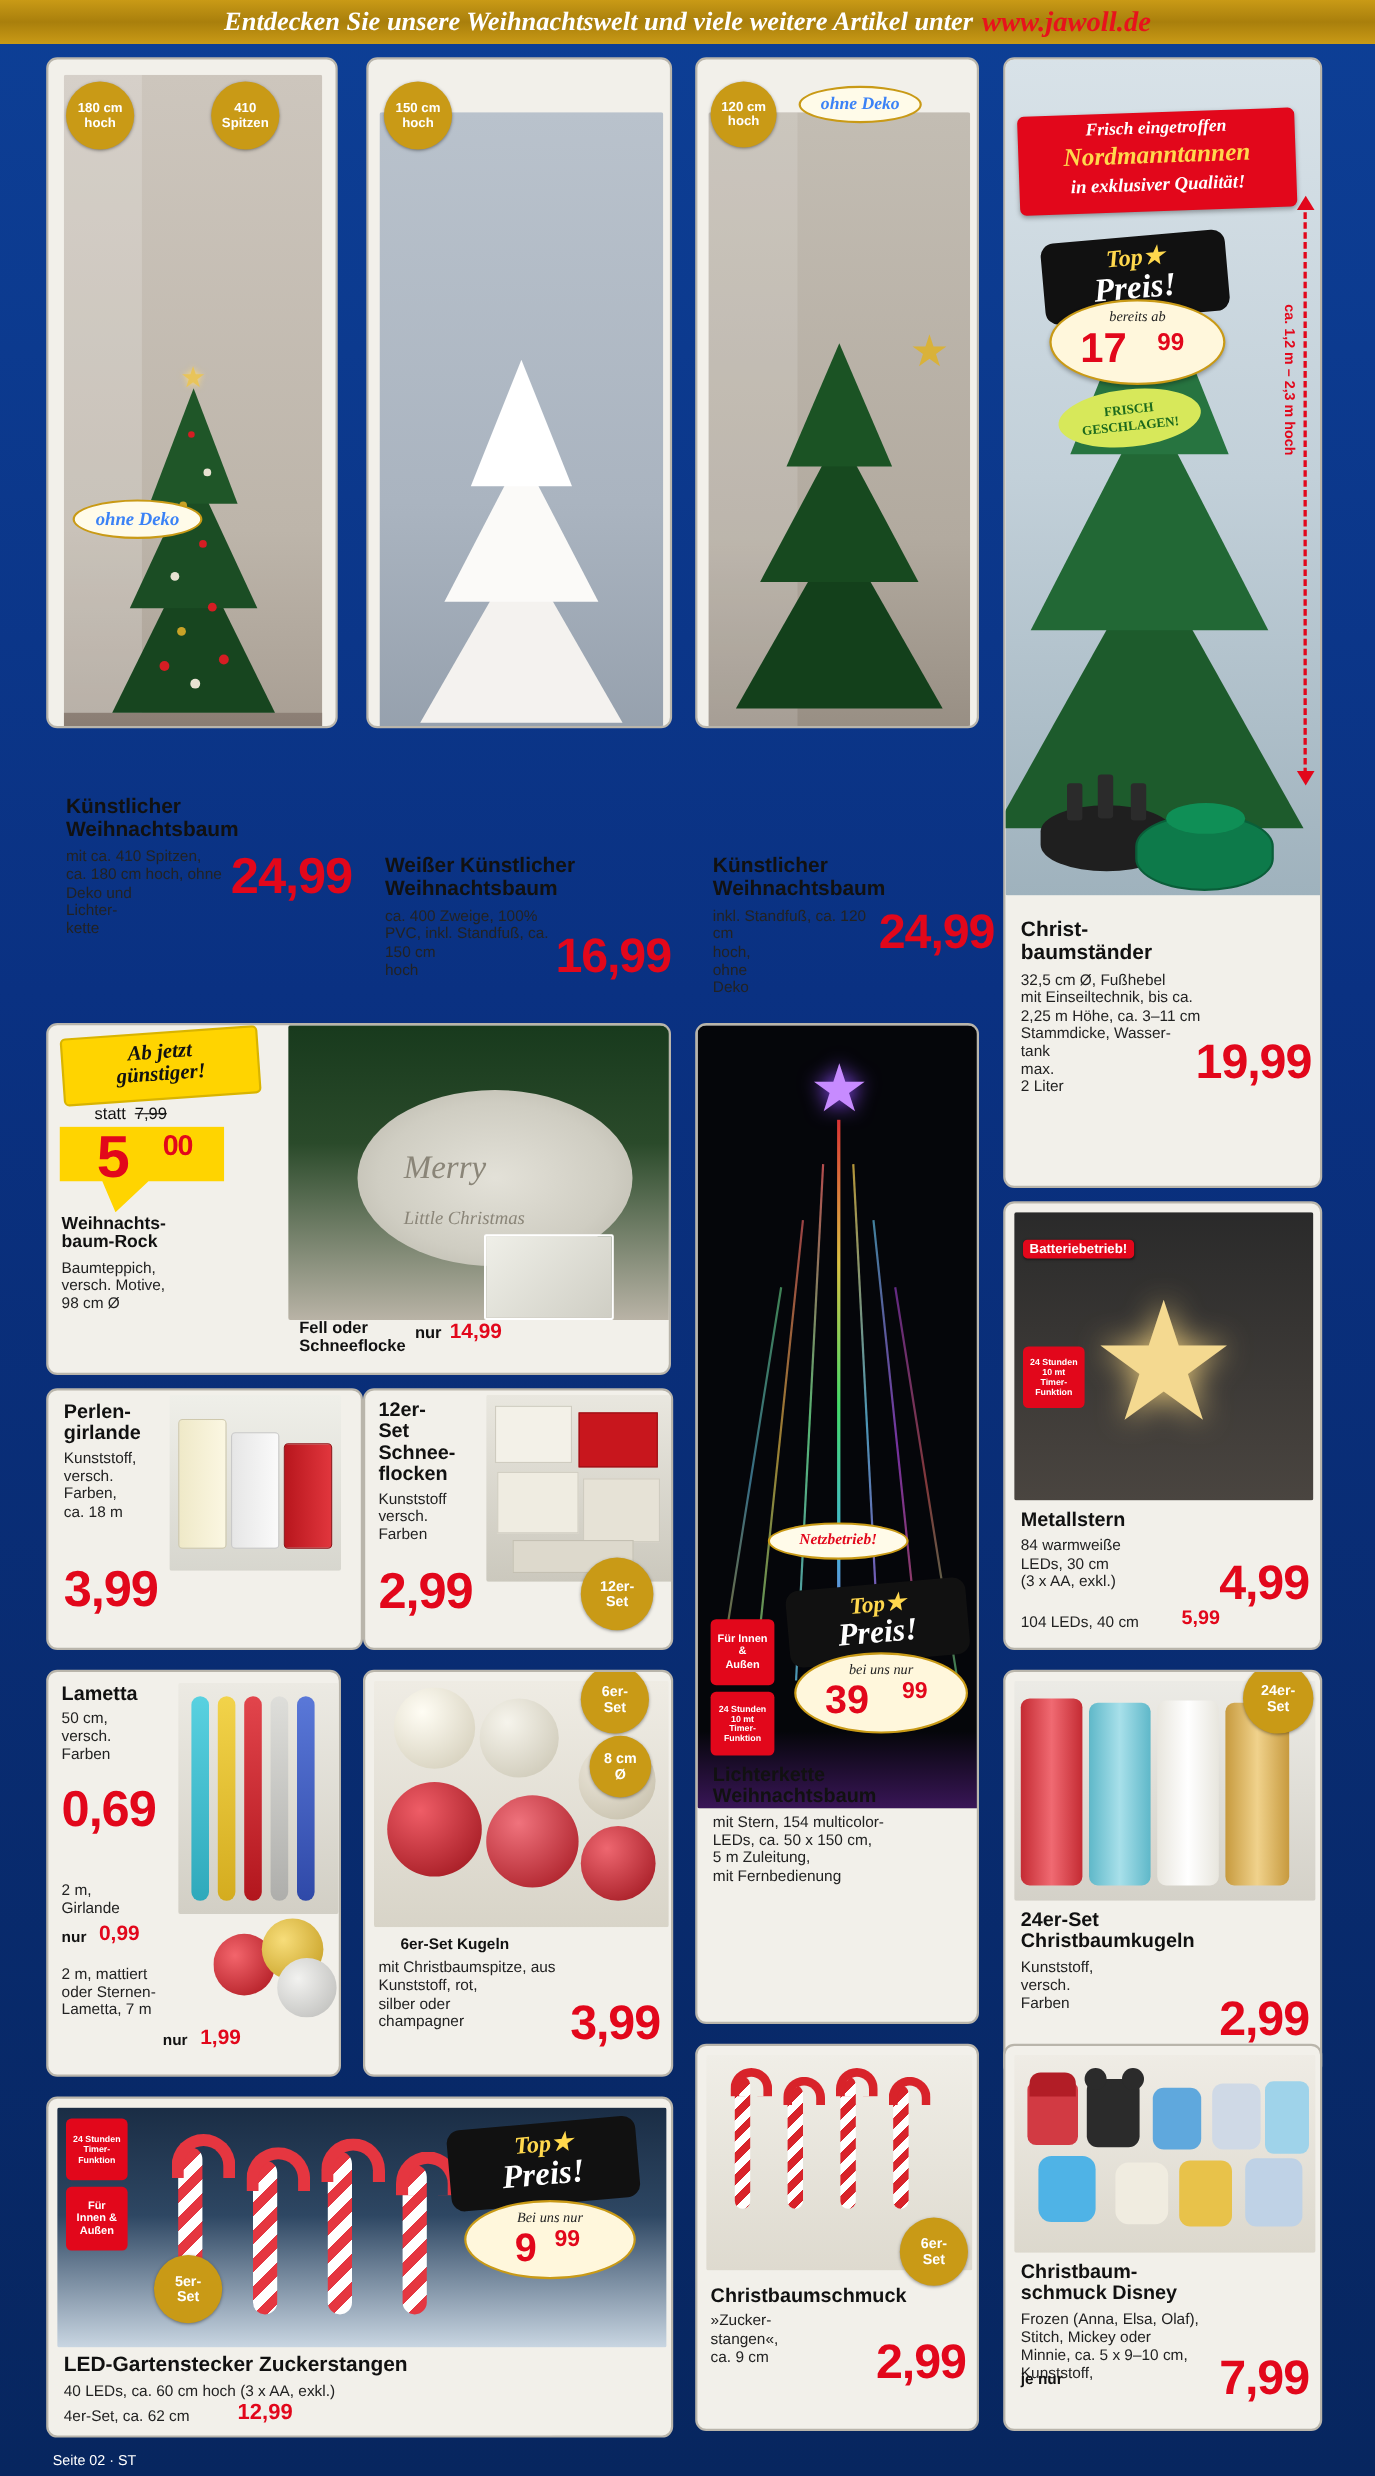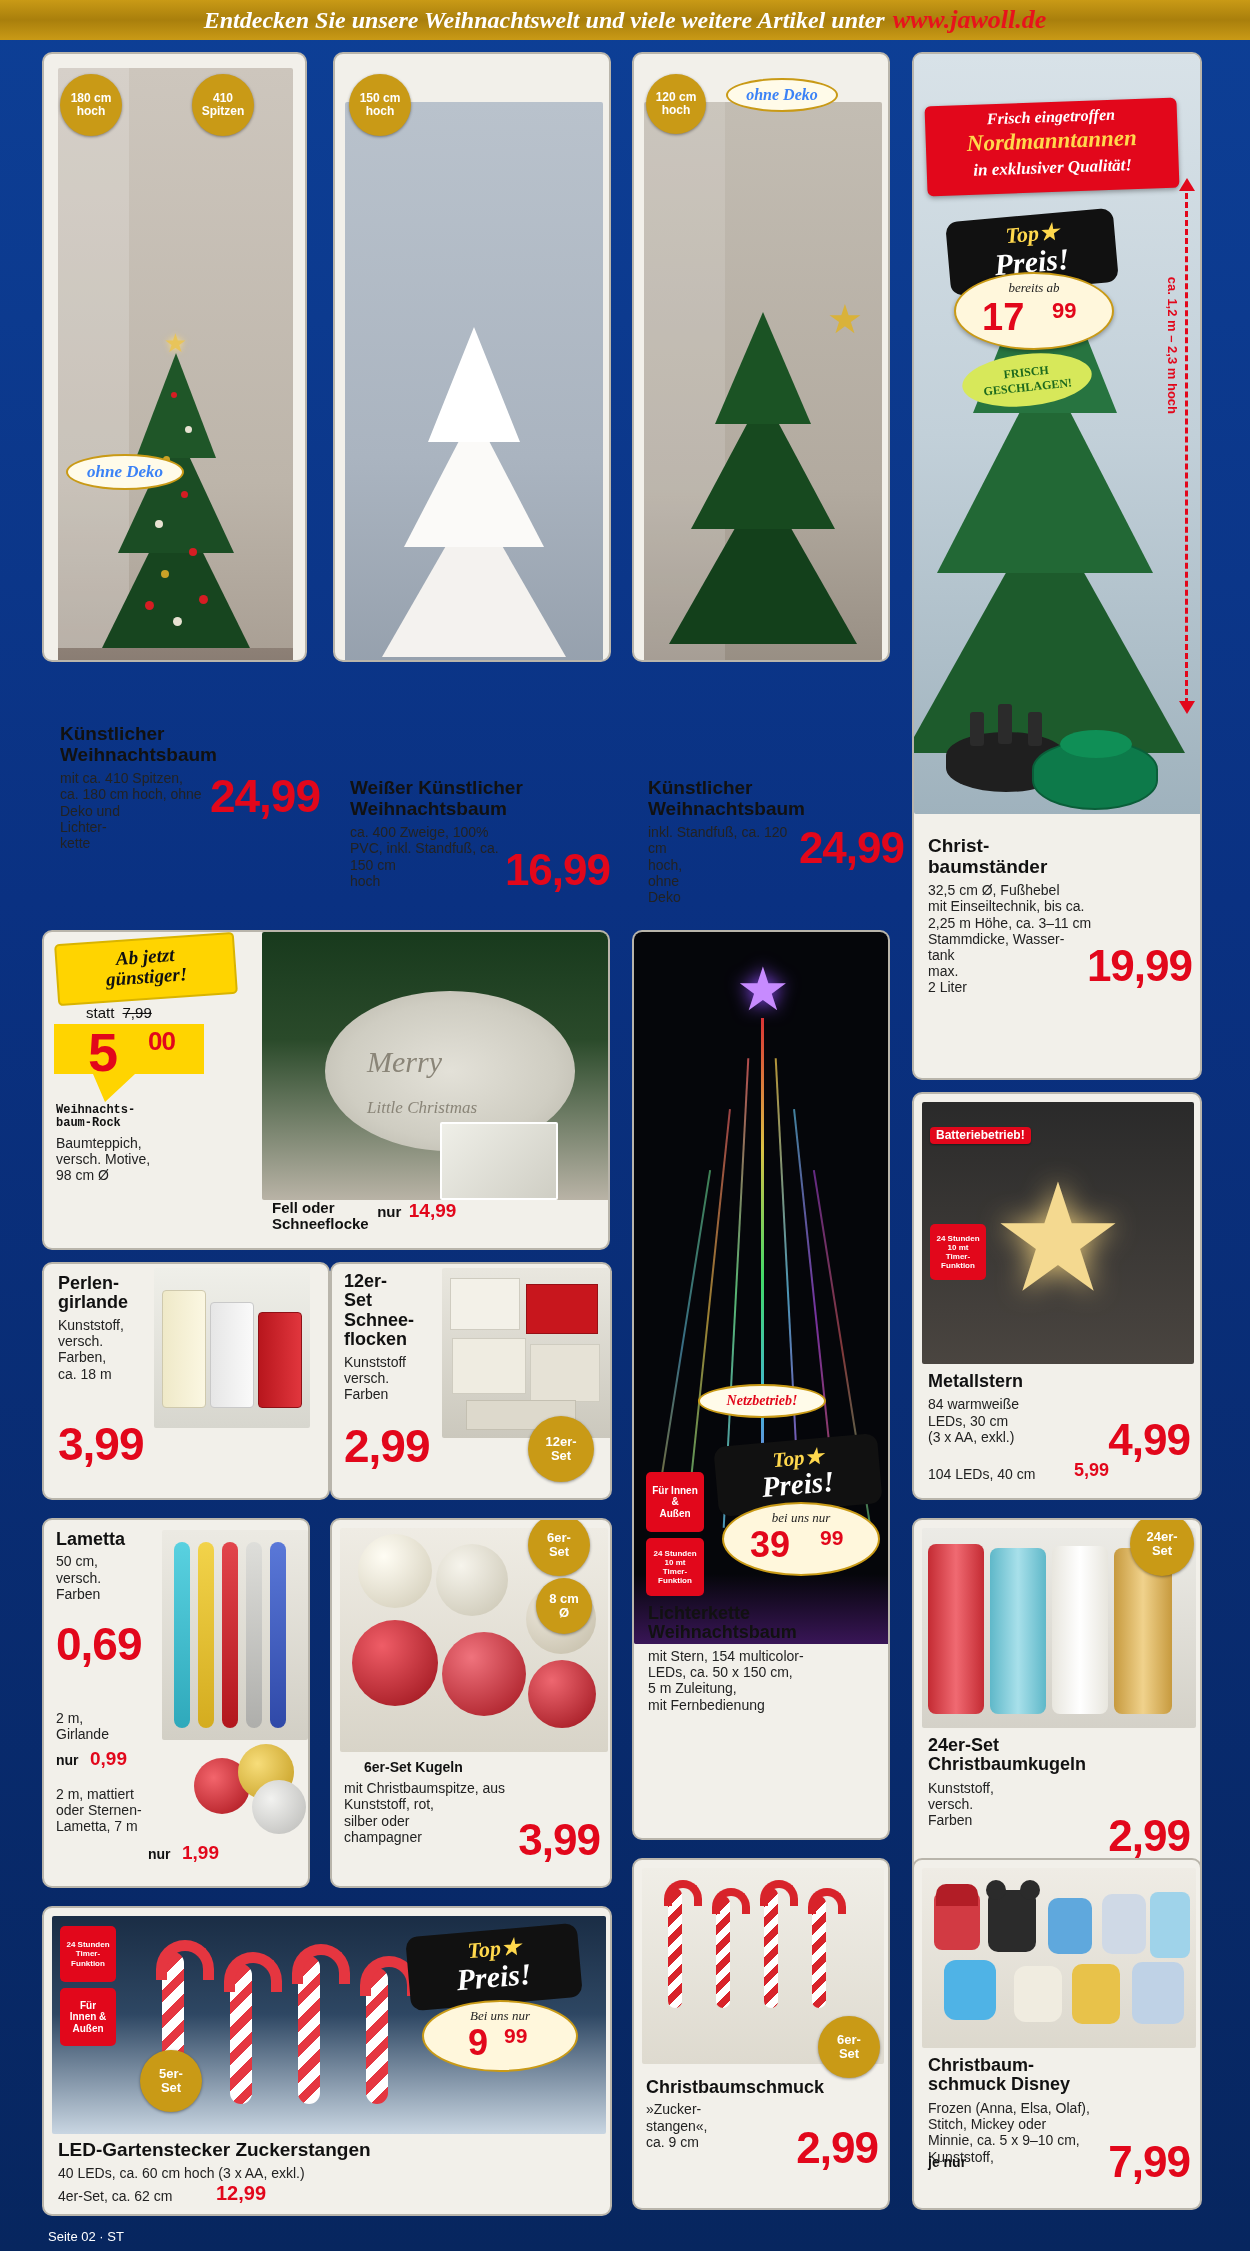--- a/index.html
+++ b/index.html
@@ -280,21 +280,21 @@
     <div style="position:absolute;left:42px;top:72px;font-size:15px;color:#111;">
       <span>statt</span>
       <span style="text-decoration:line-through;margin-left:4px;">7,99</span>
     </div>
 
     <div style="position:absolute;left:10px;top:92px;width:150px;height:78px;background:#ffd400;clip-path:polygon(0 0,100% 0,100% 64%,54% 64%,34% 100%,26% 64%,0 64%);"></div>
     <div class="price" style="position:absolute;left:44px;top:96px;font-size:54px;">5</div>
     <div class="price" style="position:absolute;left:104px;top:98px;font-size:26px;">00</div>
 
     <div style="position:absolute;left:12px;top:172px;width:200px;">
-      <div class="ttl" style="font-size:12px;white-space:pre-line;font-family:Liberation Mono, monospace;">Weihnachts-
+      <div class="ttl" style="font-size:16px;white-space:pre-line;">Weihnachts-
 baum-Rock</div>
       <div class="dsc" style="font-size:14px;margin-top:5px;white-space:pre-line;">Baumteppich,
 versch. Motive,
 98 cm Ø</div>
     </div>
 
     <div style="position:absolute;left:228px;top:268px;width:330px;">
       <span class="ttl" style="font-size:15px;white-space:pre-line;display:inline-block;vertical-align:top;">Fell oder
 Schneeflocke</span>
       <span style="font-size:15px;font-weight:bold;color:#111;margin-left:4px;">nur</span>

